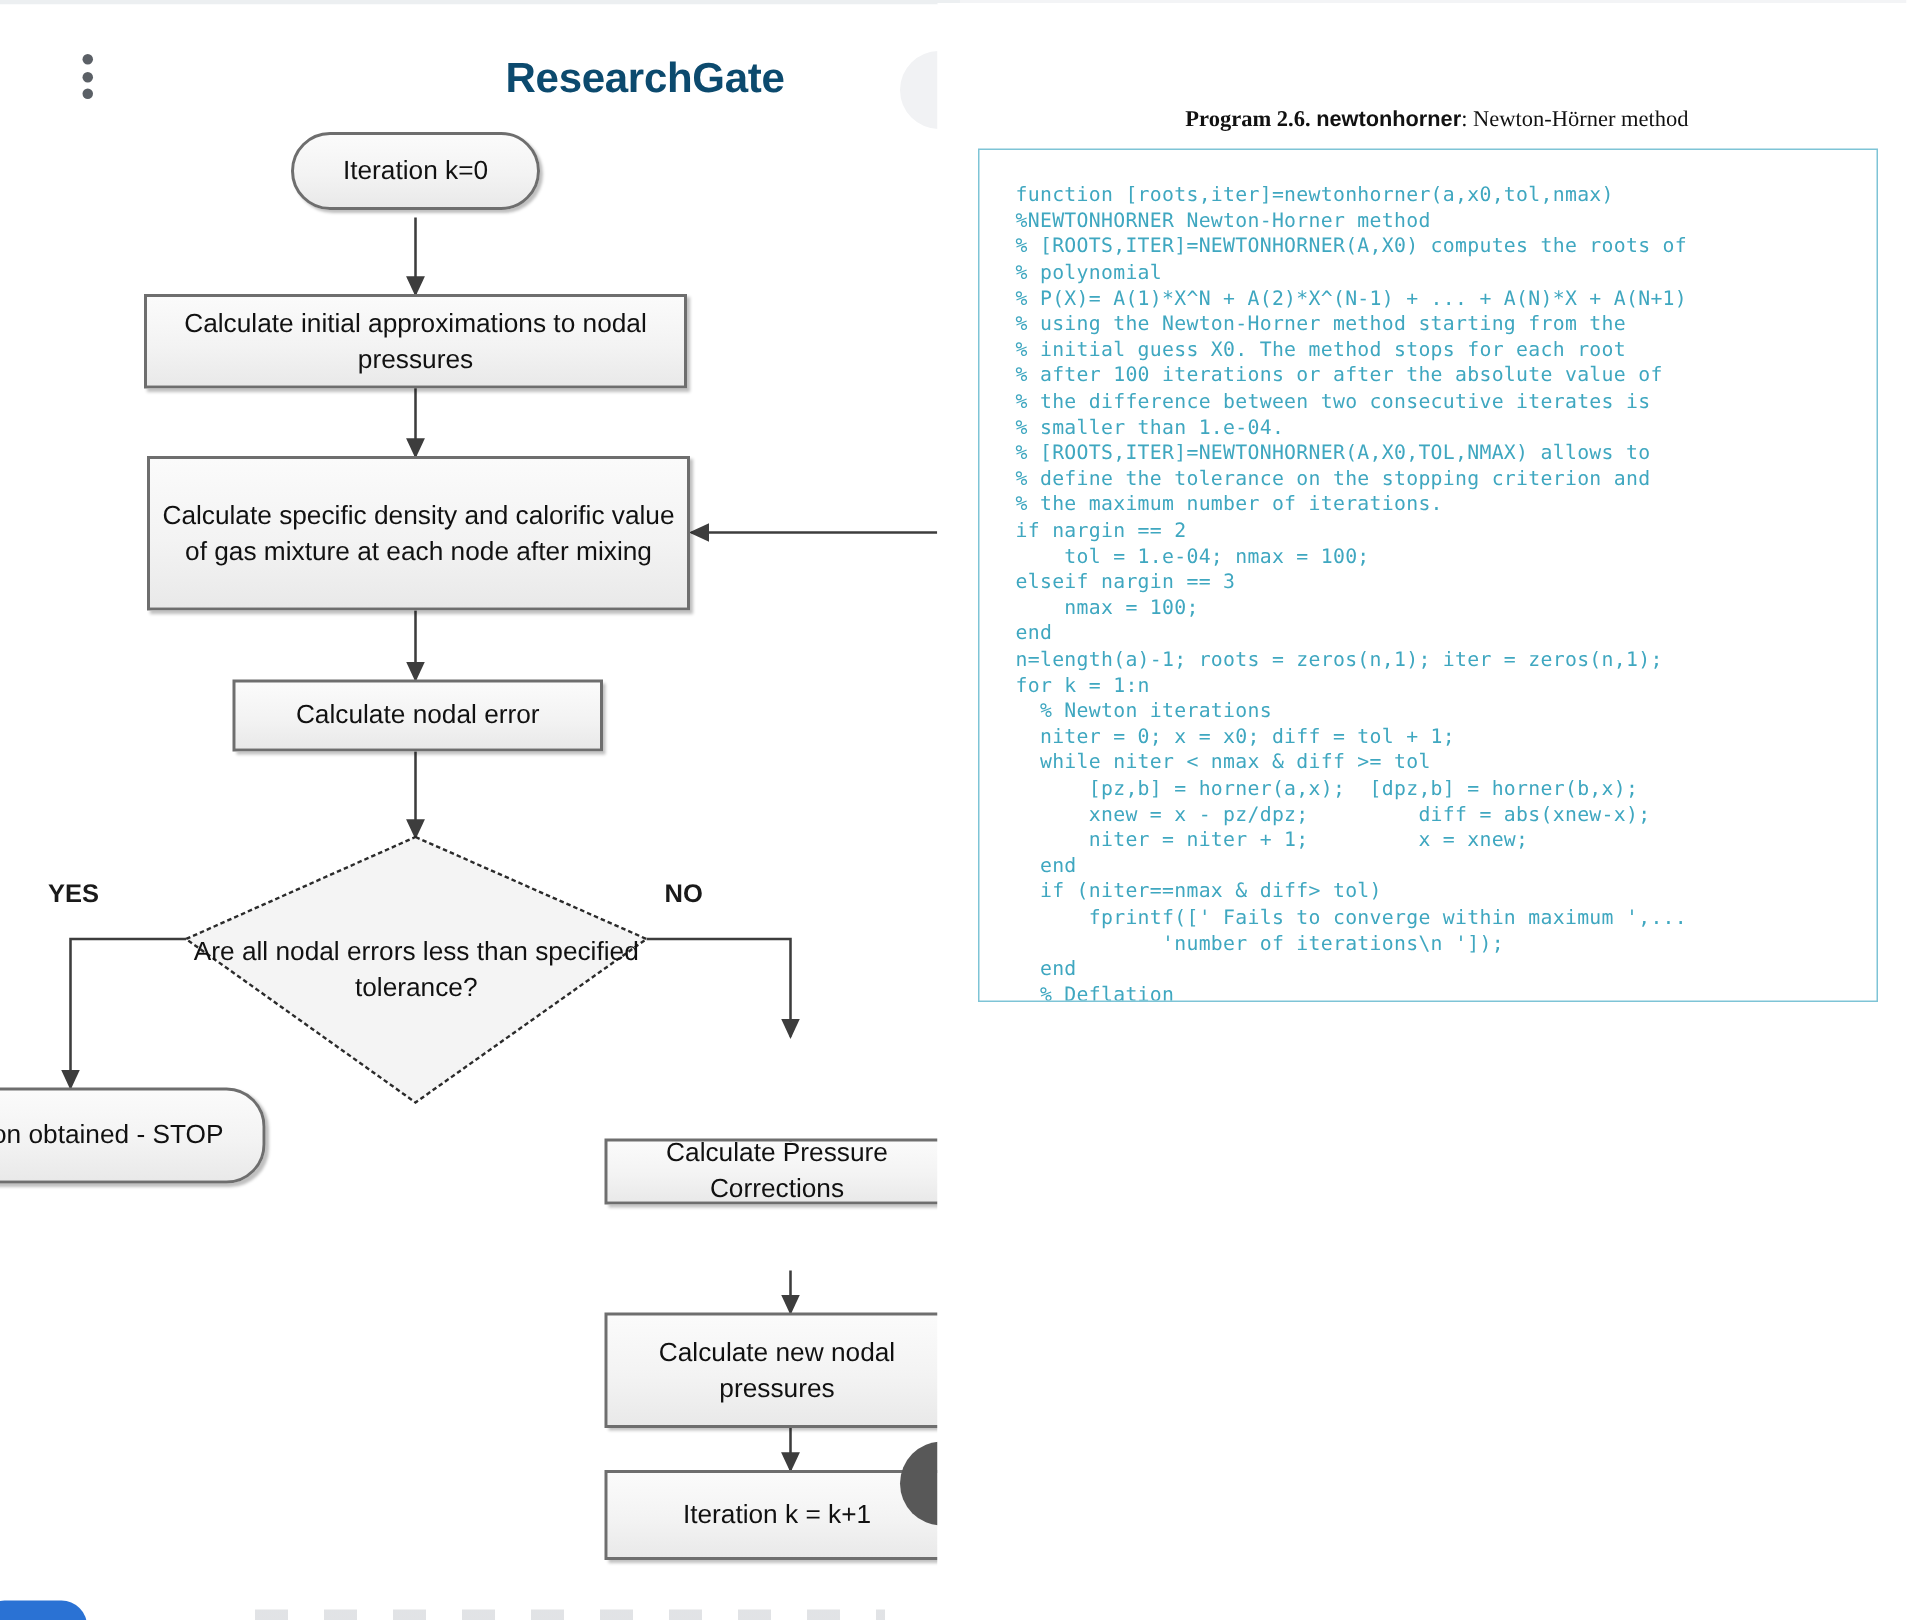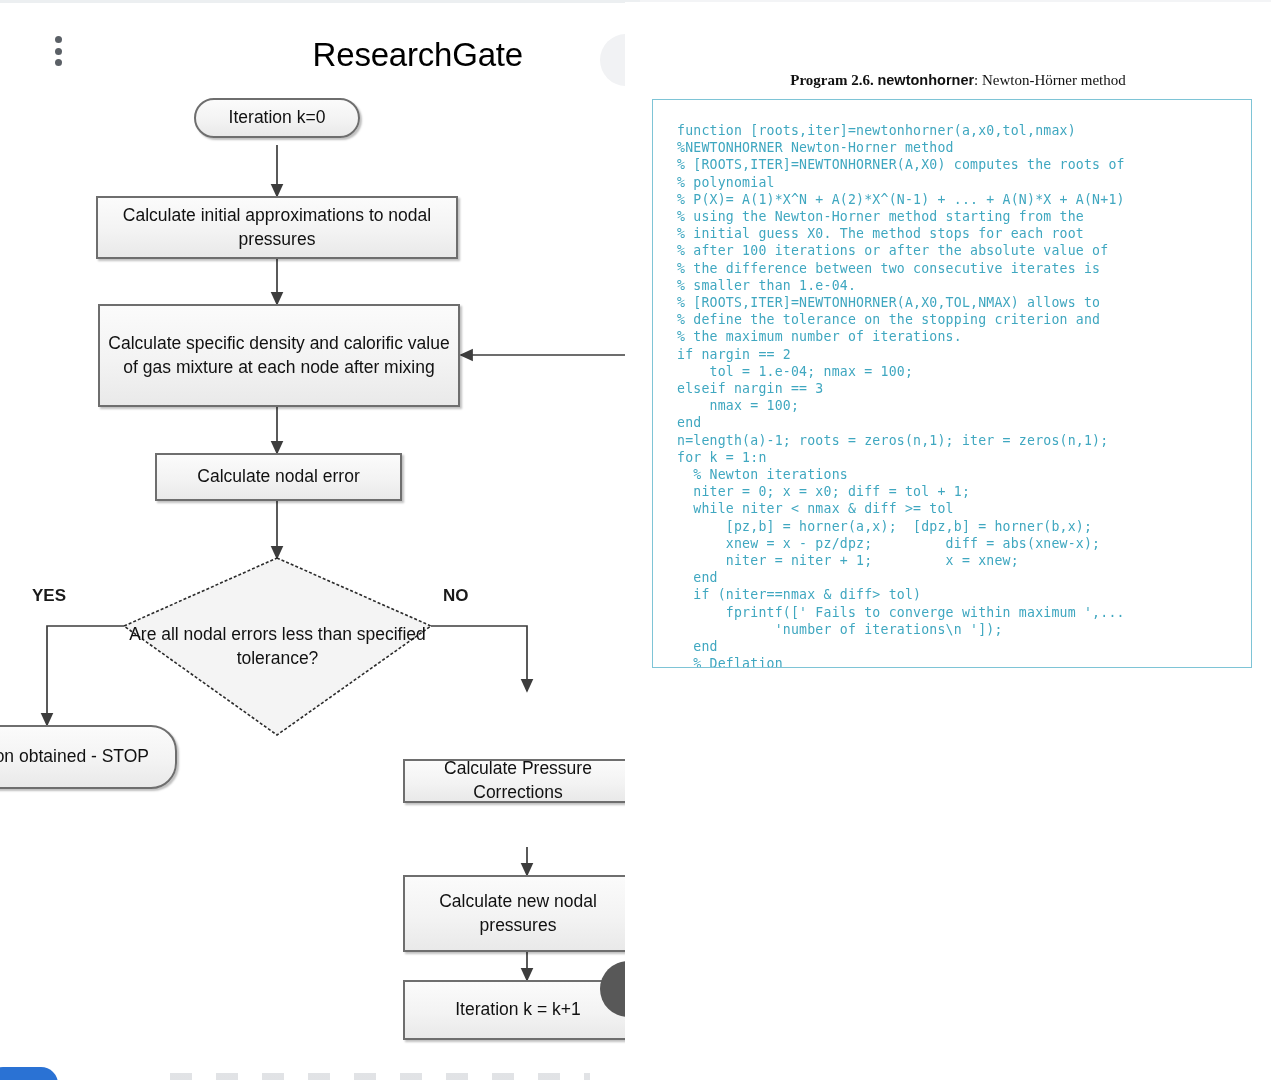--- a/index.html
+++ b/index.html
@@ -15,21 +15,21 @@
   .topline{position:absolute;left:0;top:0;width:640px;height:3px;background:#eceff1;}
   .topline2{position:absolute;left:640px;top:0;width:631px;height:2px;background:#f3f4f6;}
 
   
   .viewer{position:absolute;left:0;top:3px;width:625px;height:1077px;background:#fff;overflow:hidden;}
 
   .appbar{position:absolute;left:0;top:0;width:625px;height:92px;}
   .kebab{position:absolute;left:49px;top:33px;width:18px;height:30px;display:flex;flex-direction:column;
          align-items:center;justify-content:space-between;cursor:pointer;}
   .kebab i{display:block;width:7px;height:7px;border-radius:50%;background:#5b6066;}
-  .rg-title{position:absolute;right:102px;top:33px;font-size:33px;font-weight:normal;color:#000000;letter-spacing:-.2px;}
+  .rg-title{position:absolute;right:102px;top:33px;font-size:28px;font-weight:bold;color:#0c4a6e;letter-spacing:-.2px;}
   .avatar-circle{position:absolute;left:600px;top:31px;width:52px;height:52px;border-radius:50%;background:#f1f2f4;}
 
   
   .fc{position:absolute;left:0;top:0;width:625px;height:1077px;}
   .fc svg{position:absolute;left:0;top:0;}
 
   .node{position:absolute;box-sizing:border-box;
         background:linear-gradient(180deg,#fbfbfb 0%,#f3f3f3 55%,#e9e9e9 100%);
         border:2px solid #6e6e6e;
         box-shadow:2px 2px 2px rgba(0,0,0,.25);
@@ -105,21 +105,21 @@
         <line x1="527" y1="949" x2="527" y2="977"></line>
 
         <path d="M625,352 L461,352"></path>
       </g>
 
       <path d="M625,352 L625,352" stroke="#3d3d3d" stroke-width="1.7" fill="none"></path>
 
       <polygon points="277,555 431,623 277,732 124,623" fill="#f4f4f4" stroke="#2b2b2b" stroke-width="1.6" stroke-dasharray="3 2"></polygon>
     </svg>
 
-    <div class="node stadium" style="left:194px;top:95px;width:166px;height:40px;">
+    <div class="node stadium" style="left:194px;top:85px;width:166px;height:52px;">
       <span>Iteration k=0</span>
     </div>
 
     <div class="node" style="left:98px;top:301px;width:362px;height:103px;">
       <span>Calculate specific density and calorific value of gas mixture at each node after mixing</span>
     </div>
 
     <div class="node" style="left:96px;top:193px;width:362px;height:63px;">
       <span>Calculate initial approximations to nodal pressures</span>
     </div>

